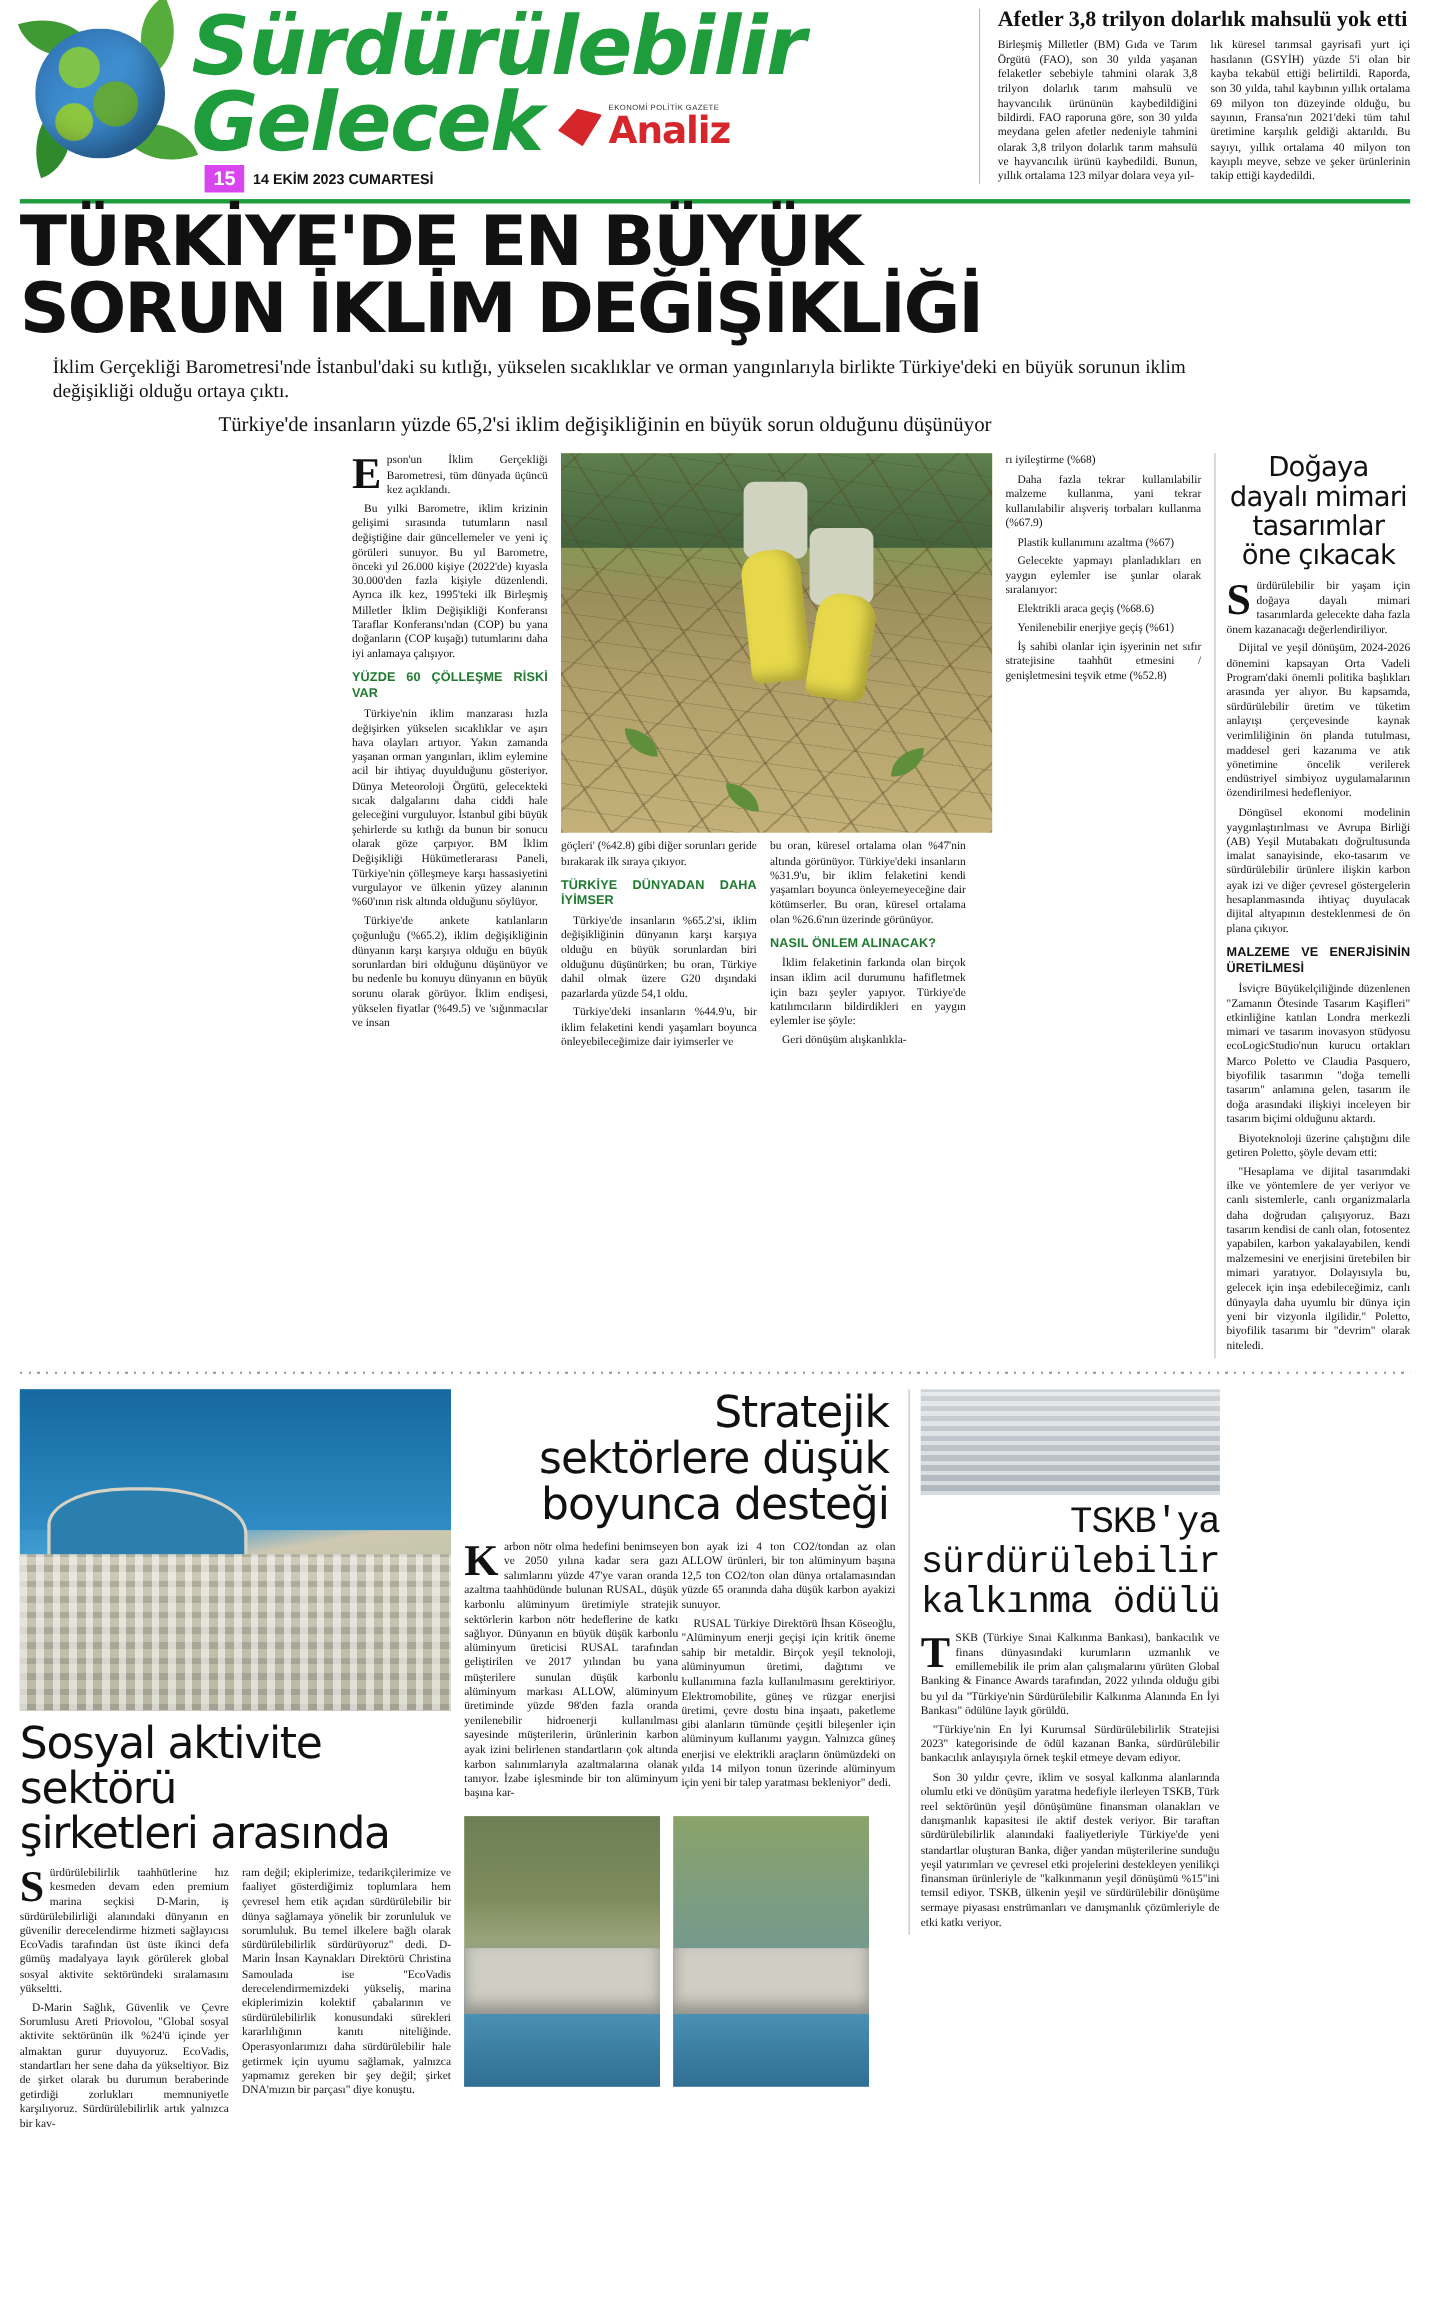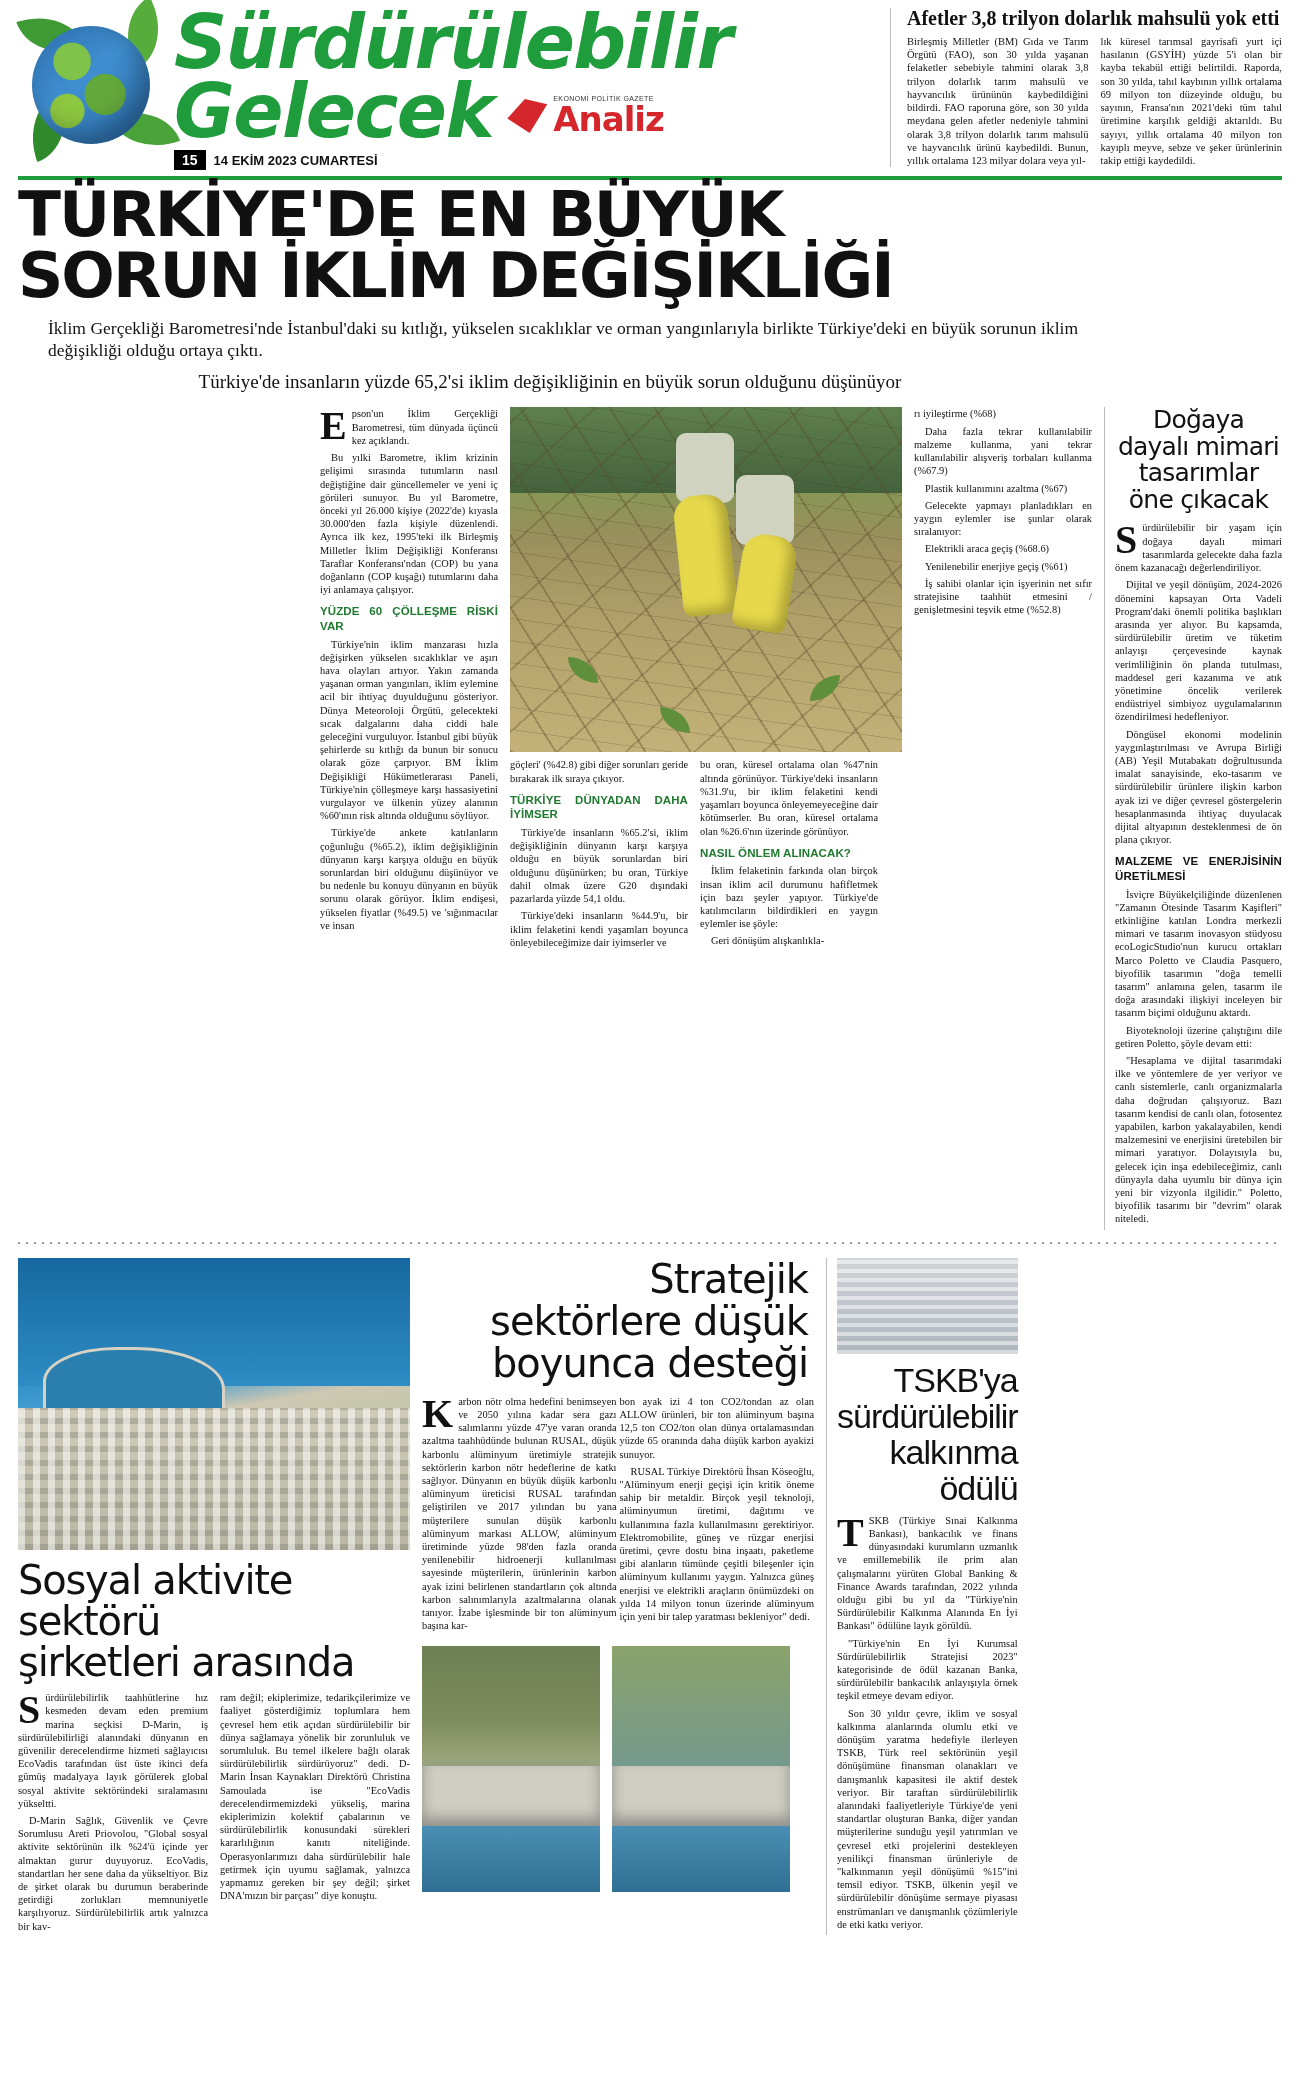--- a/index.html
+++ b/index.html
@@ -61,22 +61,22 @@
   .analiz-small {
     font-family:"Liberation Sans", sans-serif;
     font-size:7px; color:#333; letter-spacing:.4px; display:block;
   }
   .analiz-big {
     font-family:"DejaVu Sans", sans-serif;
     font-weight:bold; font-size:34px; color:#d5262c; letter-spacing:-1px;
   }
   .dateline { display:flex; align-items:center; gap:8px; margin-top:4px; }
   .page-num {
-    background:#000000; color:#fff; font-family:"Liberation Sans", sans-serif;
-    font-weight:bold; font-size:14px; padding:2px 8px;
+    background:#d946ef; color:#fff; font-family:"Liberation Sans", sans-serif;
+    font-weight:bold; font-size:18px; padding:2px 8px;margin-left:12px;
   }
   .date-text {
     font-family:"Liberation Sans", sans-serif; font-weight:bold; font-size:13px;
   }
 
   
   .top-brief {
     flex:0 0 392px; padding-left:16px; border-left:1px solid #bbb; margin-left:10px;
   }
   .top-brief h2 {
@@ -187,21 +187,21 @@
     font-family:"DejaVu Sans", sans-serif; font-weight:normal;
     font-size:40px; line-height:1.06; letter-spacing:-1px;
   }
   .band2-right { flex:0 0 178px; border-left:1px solid #bbb; padding-left:10px; }
 
   .social-title {
     font-family:"DejaVu Sans", sans-serif; font-size:40px; line-height:1.03;
     letter-spacing:-1.2px; margin:10px 0 8px 0;
   }
   .tskb-title {
-    font-family:Liberation Sans, sans-serif; font-size:34px; line-height:1.06;
+    font-family:Liberation Mono, monospace; font-size:34px; line-height:1.06;
     letter-spacing:-1px; text-align:right; margin:6px 0 8px 0;
   }
   .photo-dam {
     flex:0 0 178px; height:246px; position:relative; overflow:hidden;
     background:linear-gradient(180deg,#6d7f54 0%, #7d8c5c 30%, #9aa37a 46%, #5f93b4 70%, #3f7fa3 100%);
   }
   .photo-dam .damwall {
     position:absolute; left:0; top:120px; width:100%; height:60px; background:#cfcec4;
     box-shadow:inset 0 -8px 14px rgba(0,0,0,.3);
   }

